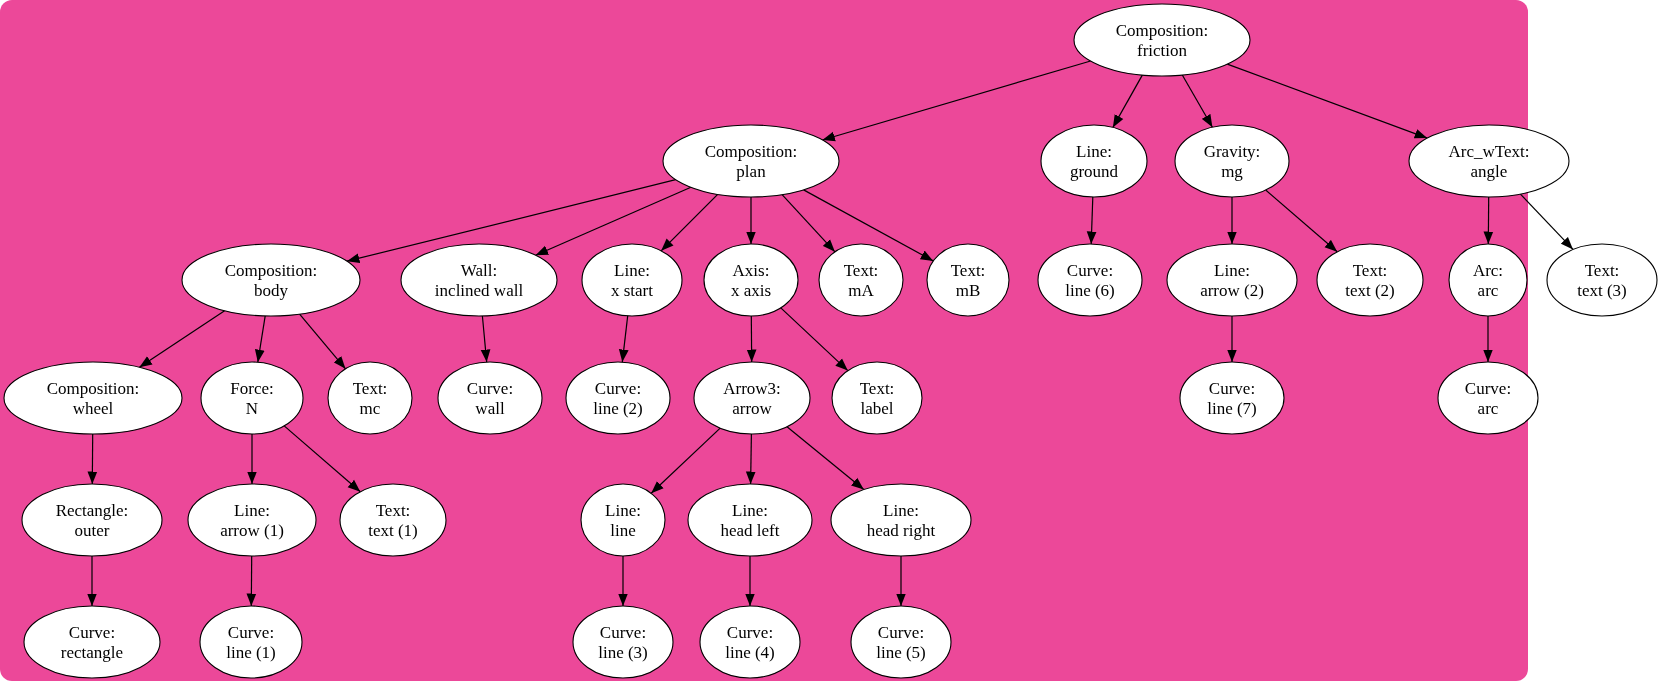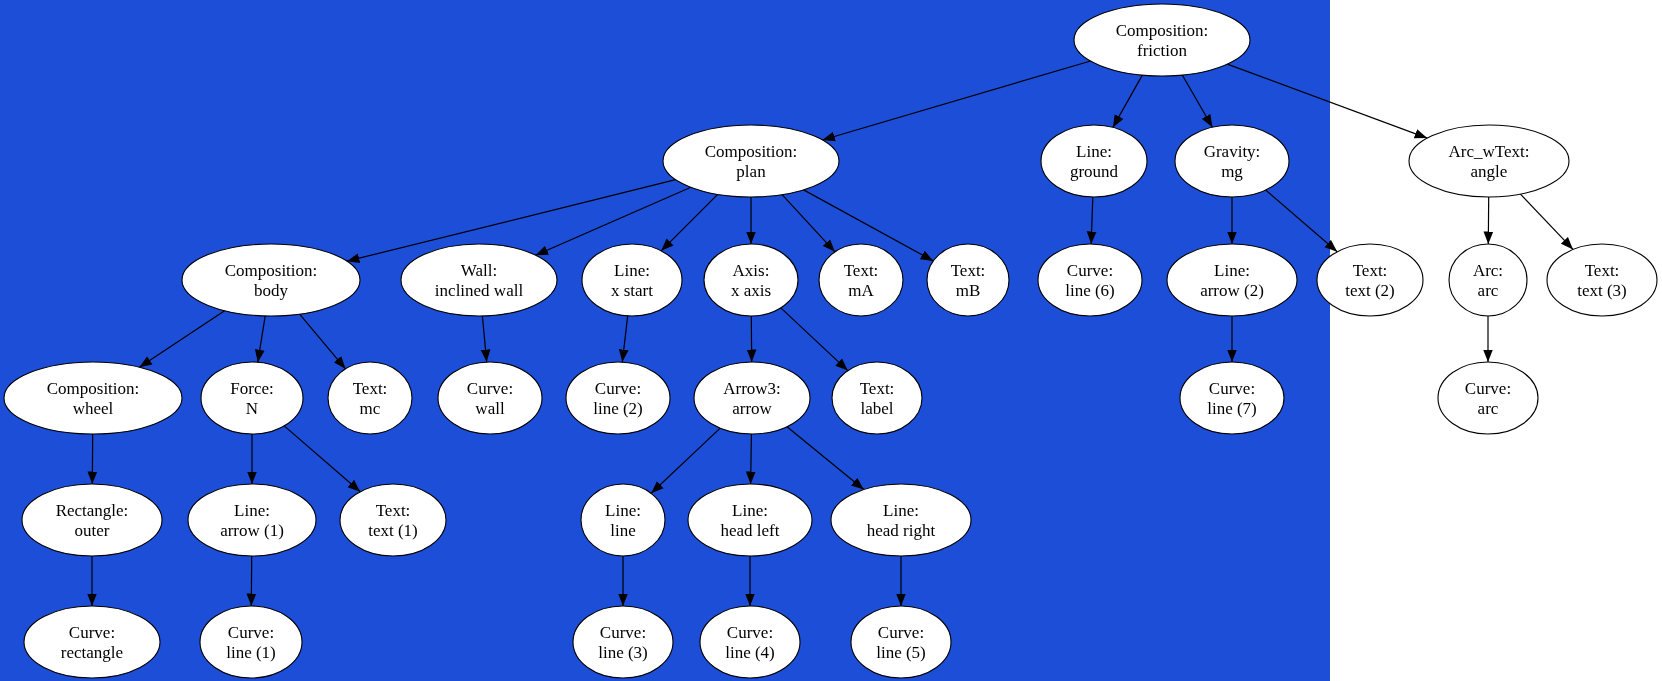--- a/index.html
+++ b/index.html
@@ -1,24 +1,25 @@
 <!DOCTYPE html>
 <html><head>
 <meta charset="utf-8">
 <style>
   html, body {
     margin: 0;
     padding: 0;
     background: #ffffff;
   }
   .canvas-wrap {
-    width: 1330px;
+    width: 1528px;
     height: 681px;
     position: relative;
-    background: #1d4ed8;
+    background: #ec4899;
+    border-radius: 12px;
   }
   svg {
     display: block;
     font-family: "Liberation Serif", "DejaVu Serif", serif;
   }
   .node ellipse {
     fill: #ffffff;
     stroke: #000000;
     stroke-width: 1.1;
   }

